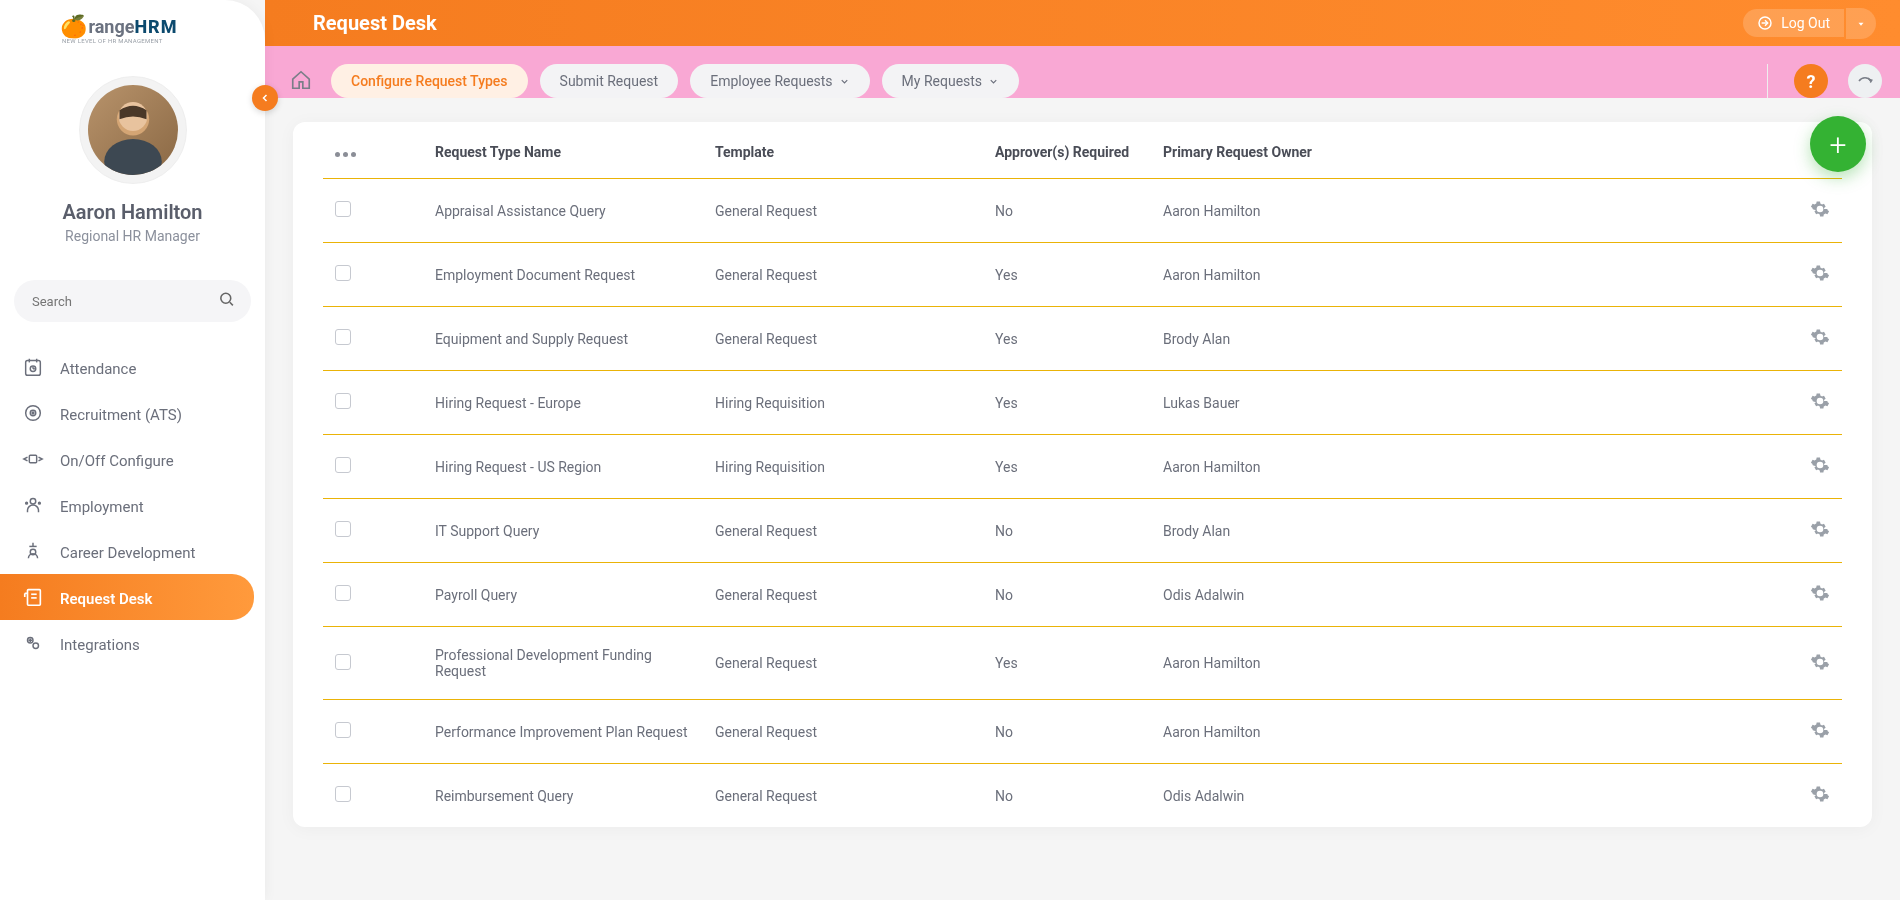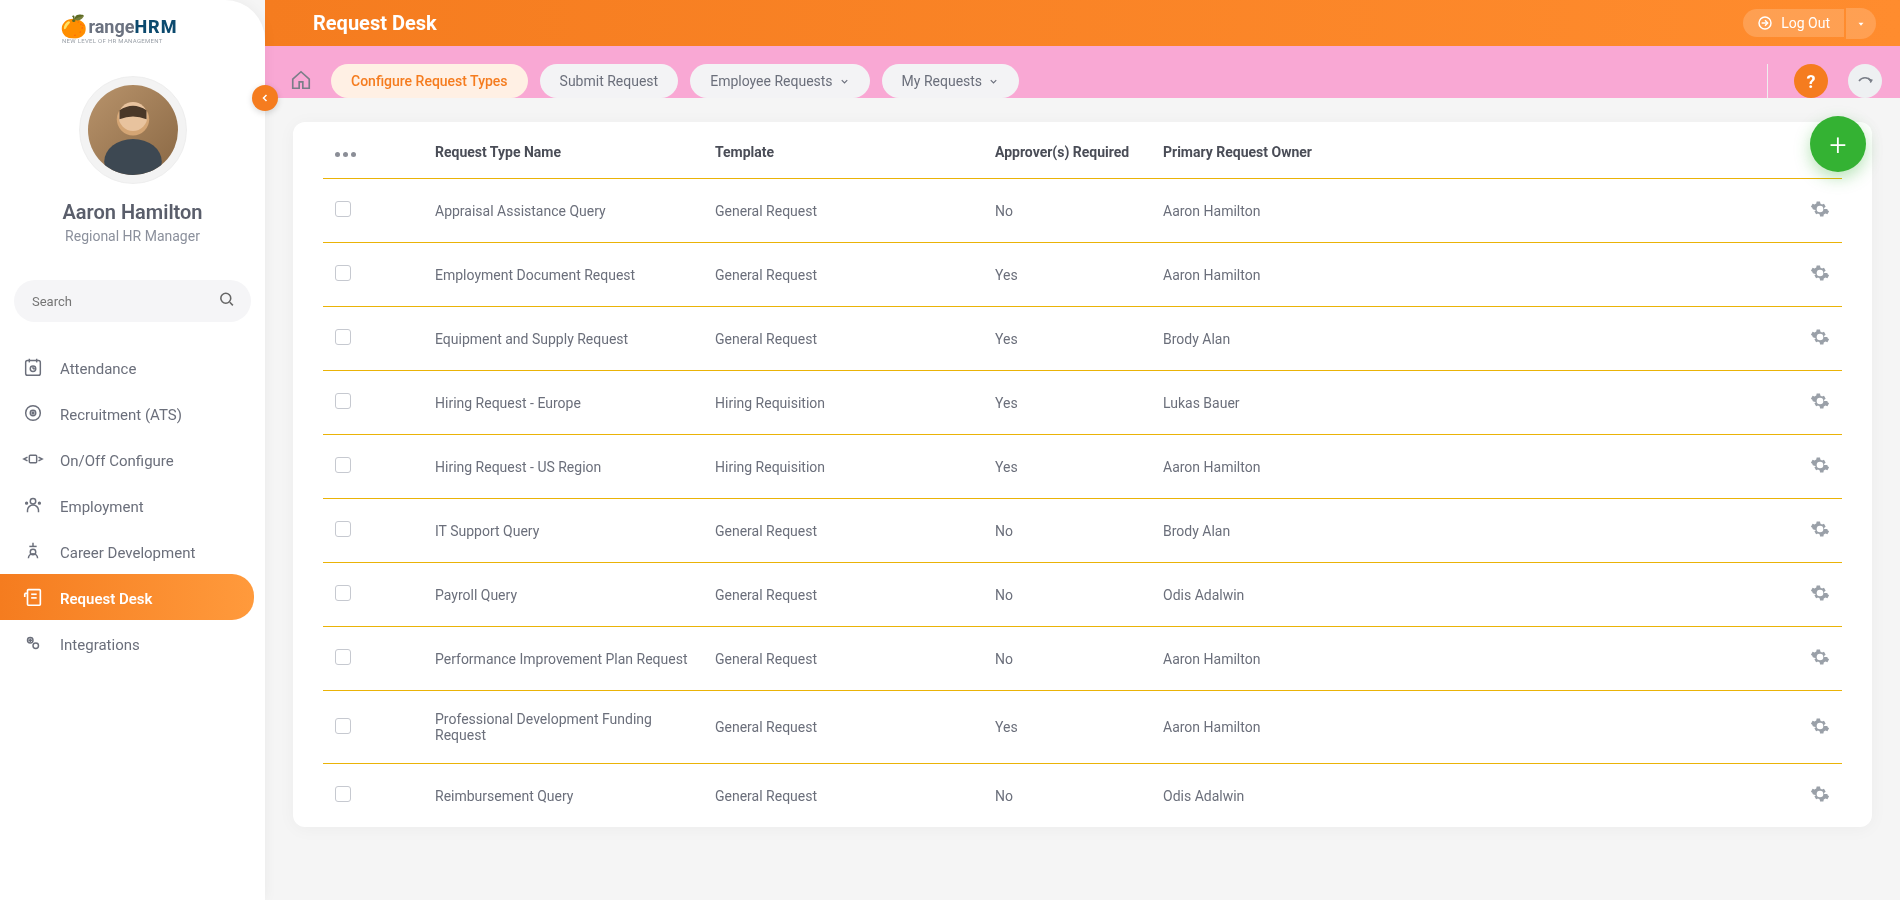--- a/index.html
+++ b/index.html
@@ -353,44 +353,44 @@
                 <td>No</td>
                 <td>Odis Adalwin</td>
                 <td><span class="gear">
                     <svg width="20" height="20" viewBox="0 0 24 24" fill="currentColor">
                       <path d="M12 8a4 4 0 100 8 4 4 0 000-8zm9 4a7 7 0 01-.1 1.2l2 1.6-2 3.4-2.4-.9a7 7 0 01-2 1.2l-.4 2.5h-4l-.4-2.5a7 7 0 01-2-1.2l-2.4.9-2-3.4 2-1.6A7 7 0 013 12a7 7 0 01.1-1.2l-2-1.6 2-3.4 2.4.9a7 7 0 012-1.2L8 3h4l.4 2.5a7 7 0 012 1.2l2.4-.9 2 3.4-2 1.6c.1.4.2.8.2 1.2z"></path>
                     </svg>
                   </span></td>
               </tr>
               <tr>
                 <td><span class="checkbox"></span></td>
+                <td>Professional Development Funding Request</td>
+                <td>General Request</td>
+                <td>Yes</td>
+                <td>Aaron Hamilton</td>
+                <td><span class="gear">
+                    <svg width="20" height="20" viewBox="0 0 24 24" fill="currentColor">
+                      <path d="M12 8a4 4 0 100 8 4 4 0 000-8zm9 4a7 7 0 01-.1 1.2l2 1.6-2 3.4-2.4-.9a7 7 0 01-2 1.2l-.4 2.5h-4l-.4-2.5a7 7 0 01-2-1.2l-2.4.9-2-3.4 2-1.6A7 7 0 013 12a7 7 0 01.1-1.2l-2-1.6 2-3.4 2.4.9a7 7 0 012-1.2L8 3h4l.4 2.5a7 7 0 012 1.2l2.4-.9 2 3.4-2 1.6c.1.4.2.8.2 1.2z"></path>
+                    </svg>
+                  </span></td>
+              </tr>
+              <tr>
+                <td><span class="checkbox"></span></td>
                 <td>Performance Improvement Plan Request</td>
                 <td>General Request</td>
                 <td>No</td>
                 <td>Aaron Hamilton</td>
                 <td><span class="gear">
                     <svg width="20" height="20" viewBox="0 0 24 24" fill="currentColor">
                       <path d="M12 8a4 4 0 100 8 4 4 0 000-8zm9 4a7 7 0 01-.1 1.2l2 1.6-2 3.4-2.4-.9a7 7 0 01-2 1.2l-.4 2.5h-4l-.4-2.5a7 7 0 01-2-1.2l-2.4.9-2-3.4 2-1.6A7 7 0 013 12a7 7 0 01.1-1.2l-2-1.6 2-3.4 2.4.9a7 7 0 012-1.2L8 3h4l.4 2.5a7 7 0 012 1.2l2.4-.9 2 3.4-2 1.6c.1.4.2.8.2 1.2z"></path>
                     </svg>
                   </span></td>
               </tr>
               <tr>
                 <td><span class="checkbox"></span></td>
-                <td>Professional Development Funding Request</td>
-                <td>General Request</td>
-                <td>Yes</td>
-                <td>Aaron Hamilton</td>
-                <td><span class="gear">
-                    <svg width="20" height="20" viewBox="0 0 24 24" fill="currentColor">
-                      <path d="M12 8a4 4 0 100 8 4 4 0 000-8zm9 4a7 7 0 01-.1 1.2l2 1.6-2 3.4-2.4-.9a7 7 0 01-2 1.2l-.4 2.5h-4l-.4-2.5a7 7 0 01-2-1.2l-2.4.9-2-3.4 2-1.6A7 7 0 013 12a7 7 0 01.1-1.2l-2-1.6 2-3.4 2.4.9a7 7 0 012-1.2L8 3h4l.4 2.5a7 7 0 012 1.2l2.4-.9 2 3.4-2 1.6c.1.4.2.8.2 1.2z"></path>
-                    </svg>
-                  </span></td>
-              </tr>
-              <tr>
-                <td><span class="checkbox"></span></td>
                 <td>Reimbursement Query</td>
                 <td>General Request</td>
                 <td>No</td>
                 <td>Odis Adalwin</td>
                 <td><span class="gear">
                     <svg width="20" height="20" viewBox="0 0 24 24" fill="currentColor">
                       <path d="M12 8a4 4 0 100 8 4 4 0 000-8zm9 4a7 7 0 01-.1 1.2l2 1.6-2 3.4-2.4-.9a7 7 0 01-2 1.2l-.4 2.5h-4l-.4-2.5a7 7 0 01-2-1.2l-2.4.9-2-3.4 2-1.6A7 7 0 013 12a7 7 0 01.1-1.2l-2-1.6 2-3.4 2.4.9a7 7 0 012-1.2L8 3h4l.4 2.5a7 7 0 012 1.2l2.4-.9 2 3.4-2 1.6c.1.4.2.8.2 1.2z"></path>
                     </svg>
                   </span></td>
               </tr>

